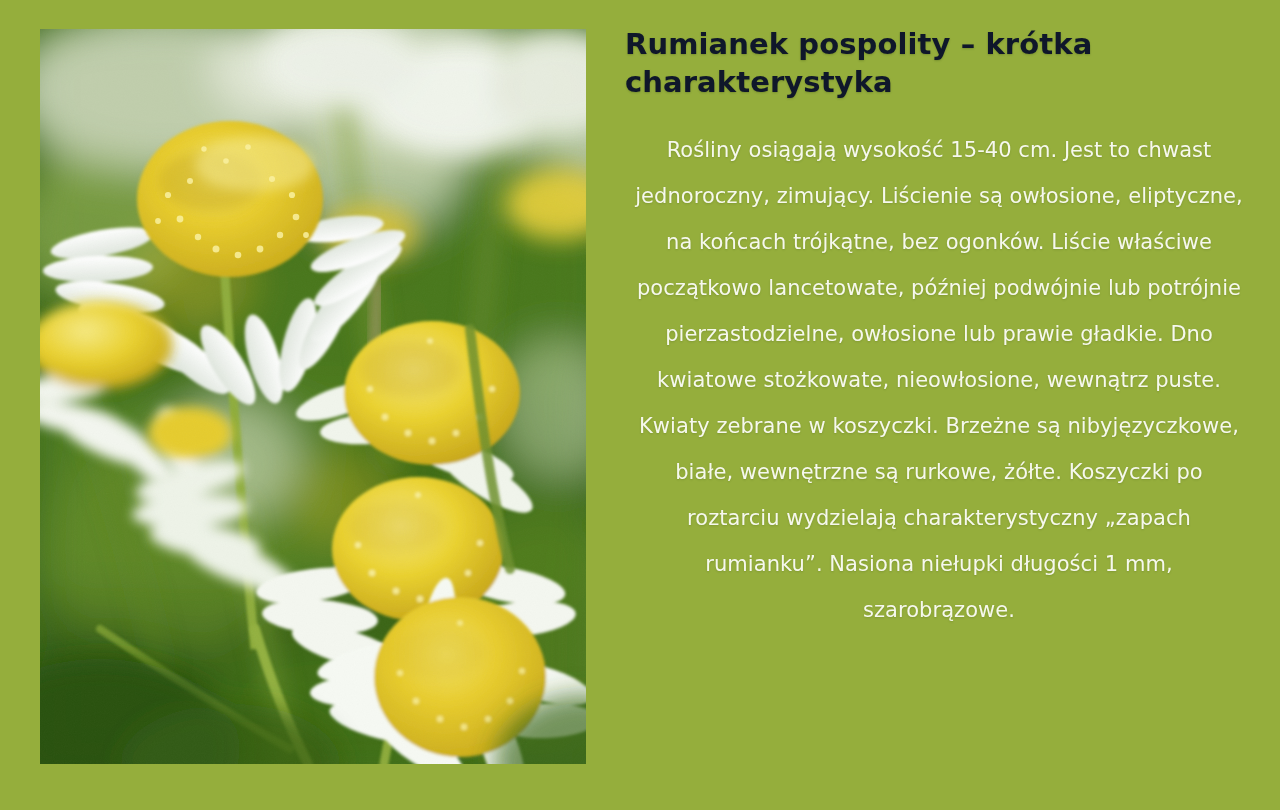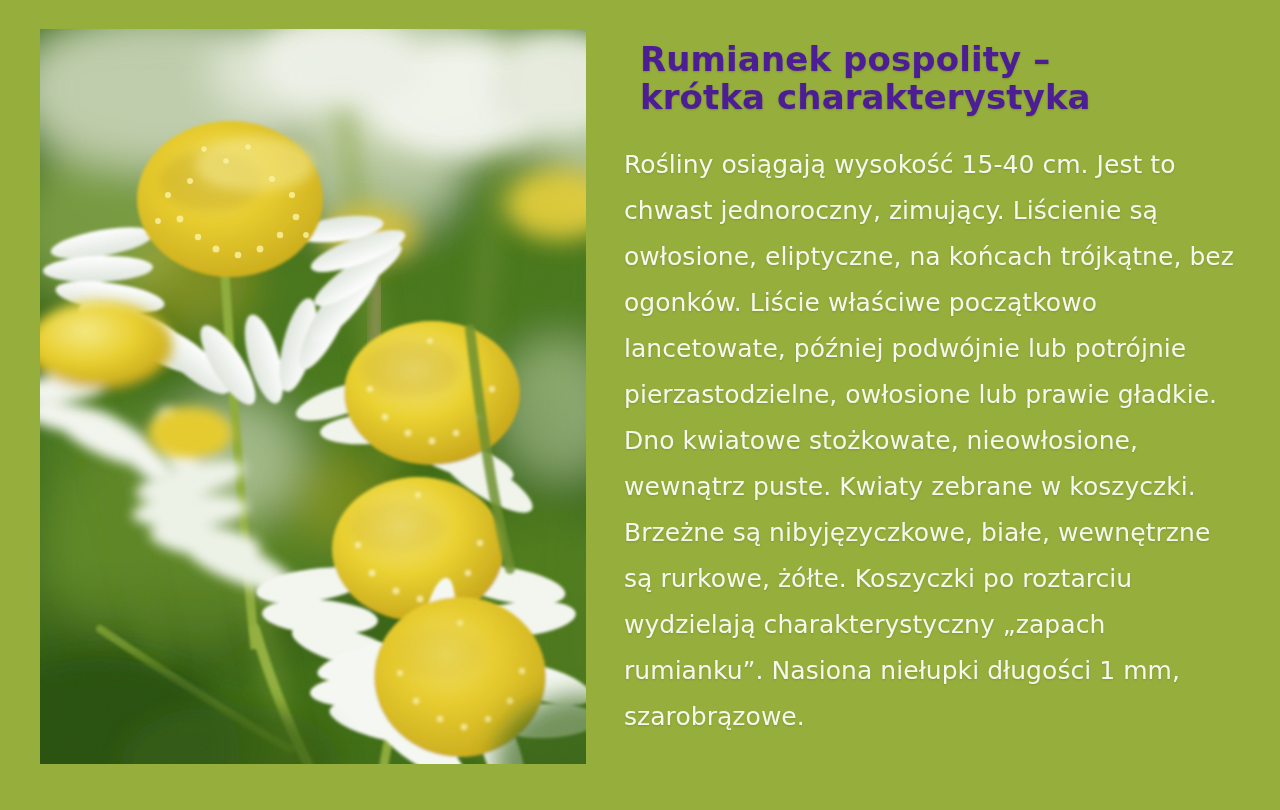--- a/index.html
+++ b/index.html
@@ -43,41 +43,42 @@
   
   #text-column {
     position: absolute;
     left: 624px;
     top: 24px;
     width: 624px;
     height: 760px;
   }
 
   #card-title {
-    margin: 16px;
+    margin: 1px;
     padding: 0;
-    color: #4c1d95;
+    color: #0f172a;
     font-weight: bold;
-    font-size: 34px;
+    font-size: 29px;
     line-height: 38px;
     letter-spacing: 0.1px;
     width: 540px;
     text-shadow: 0 1px 2px rgba(60,80,20,0.30);
   }
 
   #card-body {
-    margin: 0;
+    margin: 8px;
     padding: 0;
     margin-top: 26px;
     color: #f6f8ed;
-    font-size: 25px;
+    font-size: 21px;
     line-height: 46px;
     letter-spacing: 0.05px;
     width: 614px;
     text-shadow: 0 1px 2px rgba(60,80,20,0.22);
+    text-align: center;
   }
 </style>
 </head>
 <body>
 
 <div id="info-card">
 
   <div id="photo-frame">
     <svg class="photo-canvas" viewBox="0 0 546 735" preserveAspectRatio="none">
       <defs>

